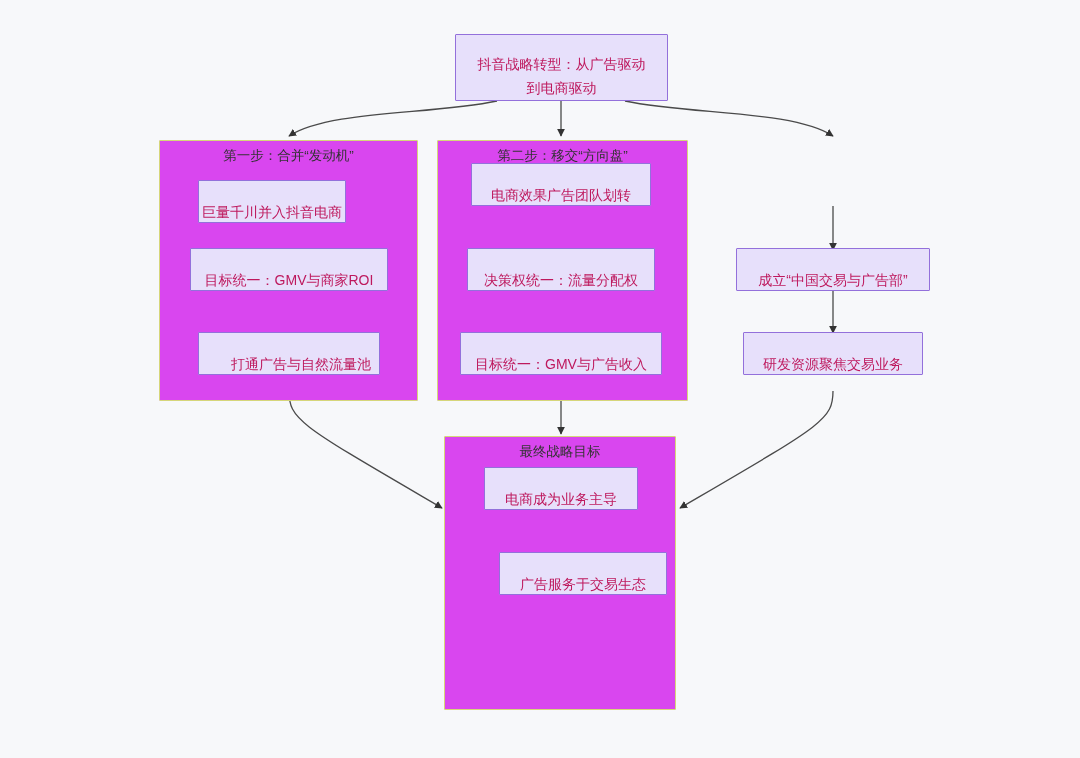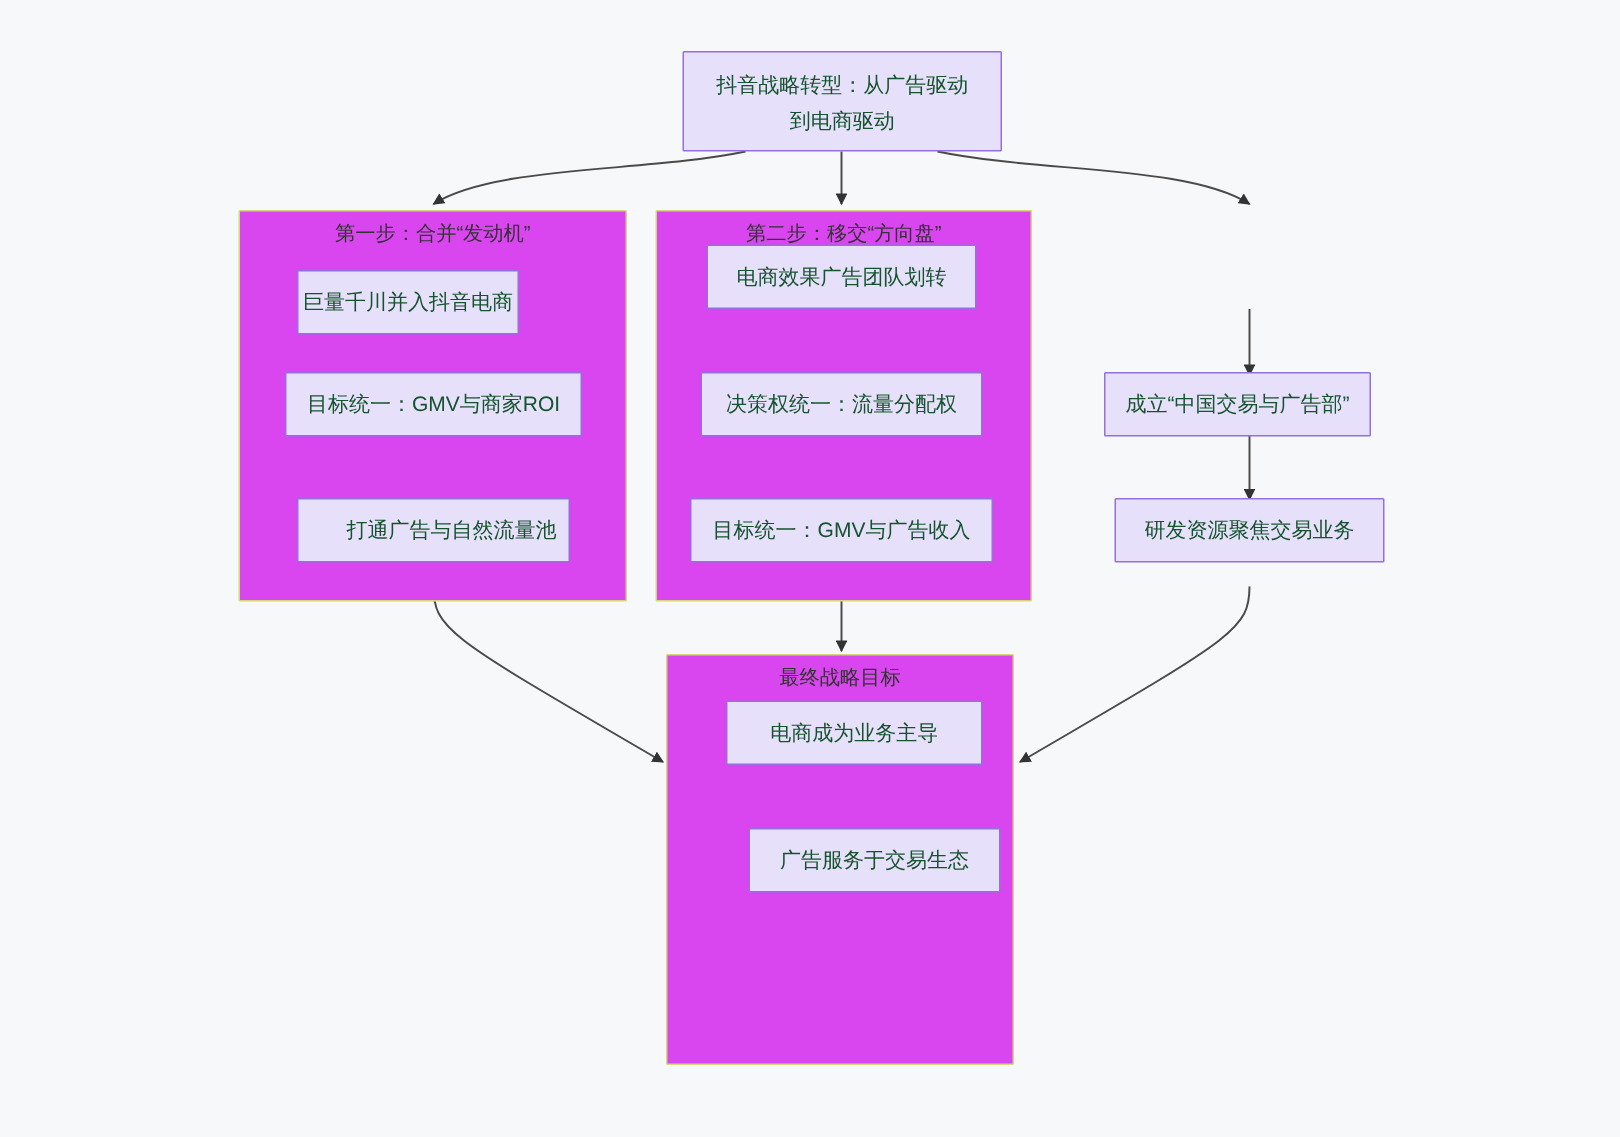--- a/index.html
+++ b/index.html
@@ -46,26 +46,26 @@
     color: #333333;
     white-space: nowrap;
   }
   .node {
     position: absolute;
     background: #e7e0fb;
     border: 1.1px solid #9370db;
     border-radius: 1px;
     box-sizing: border-box;
     display: flex;
-    align-items: center;
+    align-items: flex-end;
     justify-content: center;
     text-align: center;
     font-size: 14px;
     line-height: 19px;
-    color: #14532d;
+    color: #be185d;
     white-space: nowrap;
   }
   .node.root {
     white-space: normal;
     font-size: 14px;
     line-height: 24px;
     padding: 0 10px;
   }
 </style>
 </head>
@@ -116,22 +116,22 @@
   <div class="node" style="left:190px; top:248px; width:198px; height:43px;">目标统一：GMV与商家ROI</div>
   <div class="node" style="left:198px; top:332px; width:182px; height:43px;padding-left:24px;">打通广告与自然流量池</div>
 
   <div class="cluster" style="left:437px; top:140px; width:251px; height:261px;">
     <div class="cluster-title">第二步：移交“方向盘”</div>
   </div>
   <div class="node" style="left:471px; top:163px; width:180px; height:43px;">电商效果广告团队划转</div>
   <div class="node" style="left:467px; top:248px; width:188px; height:43px;">决策权统一：流量分配权</div>
   <div class="node" style="left:460px; top:332px; width:202px; height:43px;">目标统一：GMV与广告收入</div>
 
-  <div class="node" style="left:736px; top:248px; width:178px; height:43px;">成立“中国交易与广告部”</div>
+  <div class="node" style="left:736px; top:248px; width:194px; height:43px;">成立“中国交易与广告部”</div>
   <div class="node" style="left:743px; top:332px; width:180px; height:43px;">研发资源聚焦交易业务</div>
 
   <div class="cluster" style="left:444px; top:436px; width:232px; height:274px;">
     <div class="cluster-title">最终战略目标</div>
   </div>
-  <div class="node" style="left:484px; top:467px; width:171px; height:43px;">电商成为业务主导</div>
+  <div class="node" style="left:484px; top:467px; width:154px; height:43px;">电商成为业务主导</div>
   <div class="node" style="left:499px; top:552px; width:168px; height:43px;">广告服务于交易生态</div>
 
 </div>
 
 </body></html>

